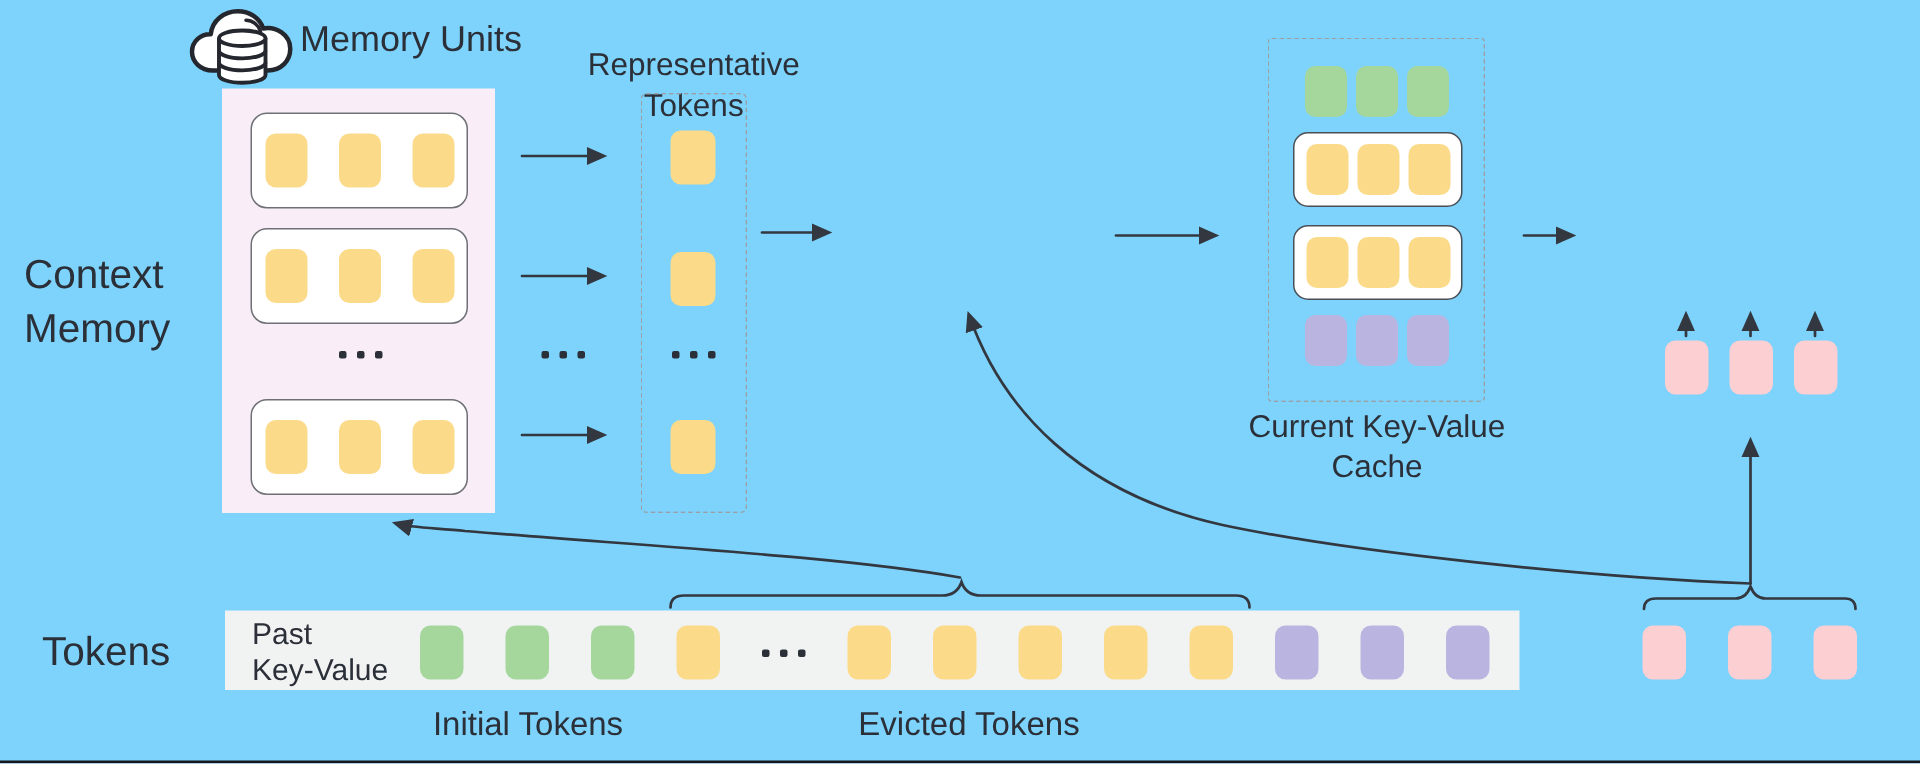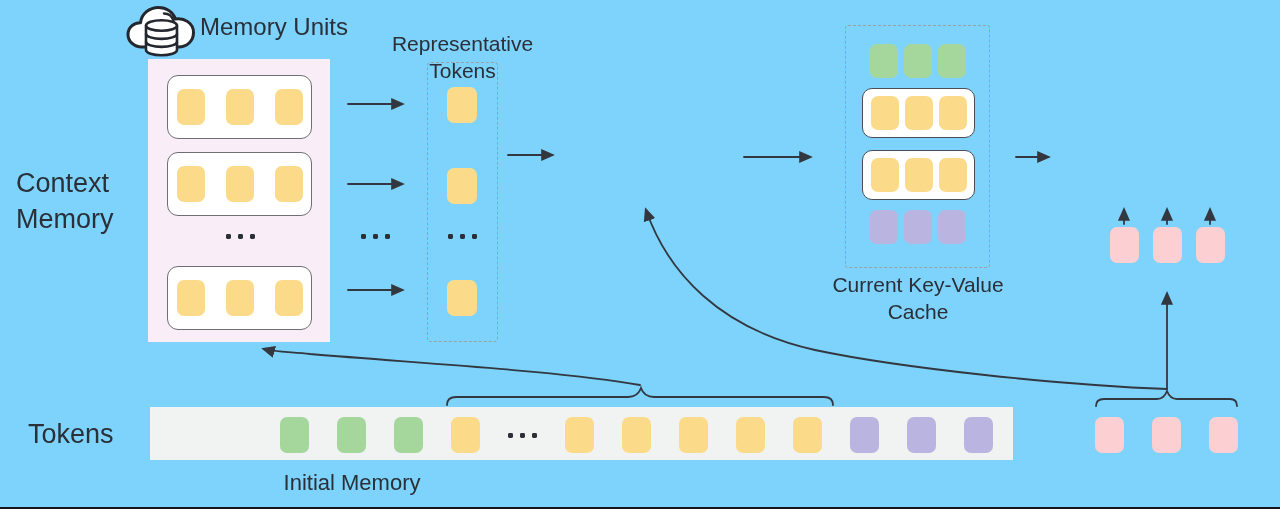--- a/index.html
+++ b/index.html
@@ -166,20 +166,22 @@
 Cache</div>
 
   <div class="abs llm-tokens">
       <span class="token pink"></span>
       <span class="token pink"></span>
       <span class="token pink"></span>
     </div>
 
   <div class="abs inputs-label">Tokens</div>
   <div class="abs strip"></div>
+  <div class="abs pkv-label prelines">Past
+Key-Value</div>
   <div class="abs strip-tokens">
       <span class="token green"></span>
       <span class="token green"></span>
       <span class="token green"></span>
       <span class="token yellow"></span>
       <span class="hdots">
         <i></i>
         <i></i>
         <i></i>
       </span>
@@ -191,21 +193,22 @@
       <span class="token purple"></span>
       <span class="token purple"></span>
       <span class="token purple"></span>
     </div>
   <div class="abs current-tokens">
       <span class="token pink"></span>
       <span class="token pink"></span>
       <span class="token pink"></span>
     </div>
 
-  <div class="abs bottom-label" style="left:252px">Initial Memory</div>
+  <div class="abs bottom-label" style="left:252px">Initial Tokens</div>
+  <div class="abs bottom-label" style="left:546px">Evicted Tokens</div>
 
   <svg class="abs overlay" width="1280" height="509" viewBox="0 0 1280 509">
     <defs>
       <marker id="ah" viewBox="0 0 10 10" refX="7.5" refY="5" markerWidth="8" markerHeight="8" orient="auto-start-reverse">
         <path d="M0,0.8 L9.5,5 L0,9.2 Z" fill="#33373f"></path>
       </marker>
     </defs>
     <g fill="none" stroke="#33373f" stroke-width="1.8" stroke-linecap="round">
       <path d="M348,104 H402" marker-end="url(#ah)"></path>
       <path d="M348,184 H402" marker-end="url(#ah)"></path>

